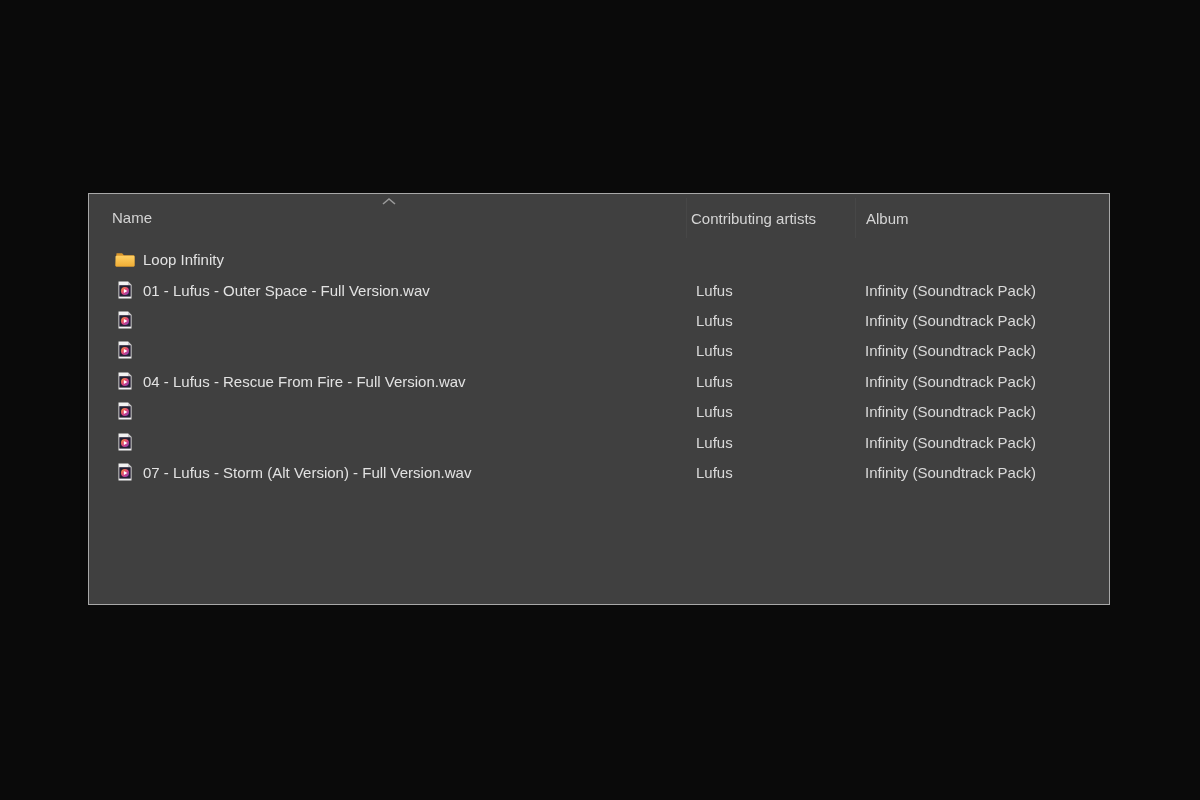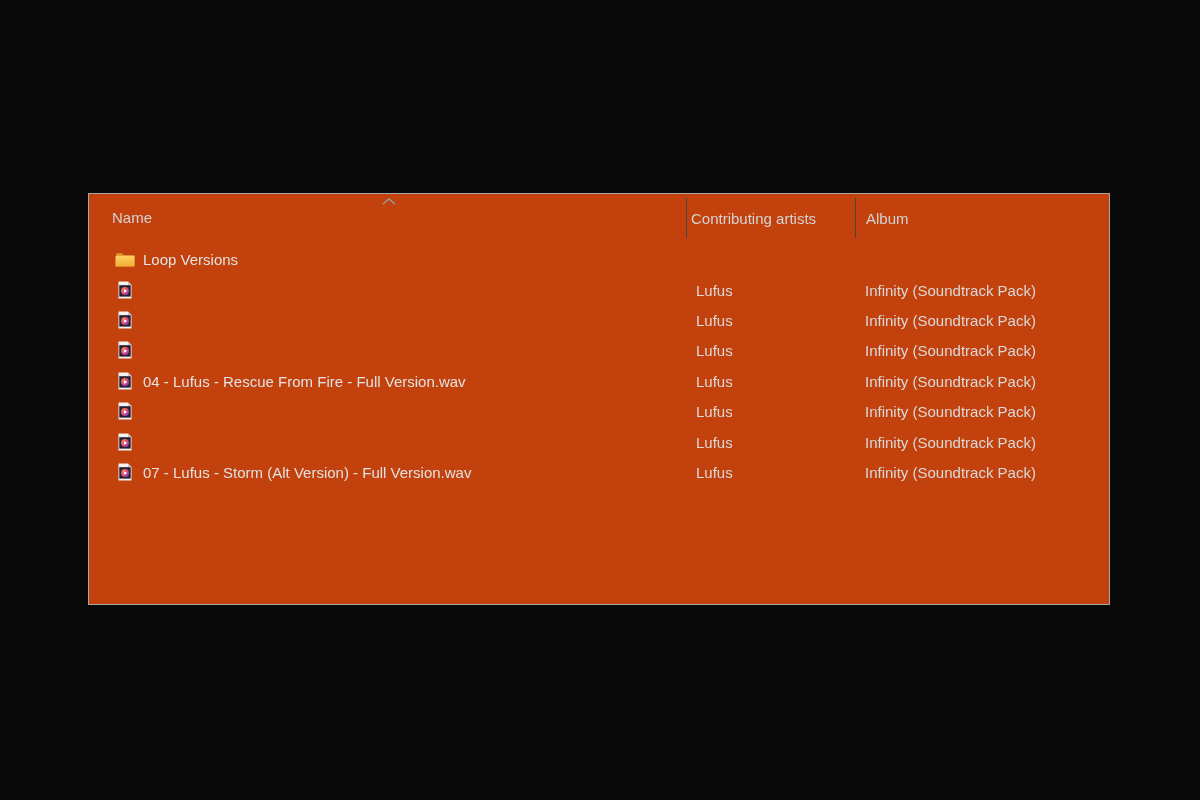--- a/index.html
+++ b/index.html
@@ -10,21 +10,21 @@
     background: #0a0a0a;
     font-family: "Liberation Sans", sans-serif;
     overflow: hidden;
   }
   .file-panel {
     position: absolute;
     left: 88px;
     top: 193px;
     width: 1020px;
     height: 410px;
-    background: #c2410c;
+    background: #404040;
     border: 1px solid #a8a8a8;
   }
   
   .list-header {
     position: absolute;
     left: 0; top: 0;
     width: 100%;
     height: 47px;
   }
   .col-header {
@@ -118,31 +118,32 @@
     </div>
   </div>
 
   <div class="rows">
 
     <div class="row">
       <svg class="icon" viewBox="0 0 20 20">
         <path d="M1.5 4.2 h5.6 l1.8 2 h9.6 a1 1 0 0 1 1 1 v9.3 a1 1 0 0 1 -1 1 h-17 a1 1 0 0 1 -1 -1 z" fill="#d9962c"></path>
         <rect x="0.5" y="6.8" width="19" height="10.7" rx="1" fill="url(#folderGrad)"></rect>
       </svg>
-      <span class="cell name">Loop Versions</span>
-    </div>
-
-    <div class="row">
-      <svg class="icon" viewBox="0 0 20 20">
-        <path d="M3.5 1.5 h9.5 l3.5 3.5 v13.5 h-13 z" fill="#f2f2f2"></path>
-        <path d="M13 1.5 l3.5 3.5 h-3.5 z" fill="#c9c9c9"></path>
-        <rect x="4.3" y="5.2" width="11.4" height="11.4" fill="#241f33"></rect>
-        <circle cx="10" cy="10.9" r="4" fill="url(#discGrad)"></circle>
-        <path d="M8.9 8.9 l3.4 2 l-3.4 2 z" fill="#ffffff"></path>
-      </svg>
+      <span class="cell name">Loop Infinity</span>
+    </div>
+
+    <div class="row">
+      <svg class="icon" viewBox="0 0 20 20">
+        <path d="M3.5 1.5 h9.5 l3.5 3.5 v13.5 h-13 z" fill="#f2f2f2"></path>
+        <path d="M13 1.5 l3.5 3.5 h-3.5 z" fill="#c9c9c9"></path>
+        <rect x="4.3" y="5.2" width="11.4" height="11.4" fill="#241f33"></rect>
+        <circle cx="10" cy="10.9" r="4" fill="url(#discGrad)"></circle>
+        <path d="M8.9 8.9 l3.4 2 l-3.4 2 z" fill="#ffffff"></path>
+      </svg>
+      <span class="cell name">01 - Lufus - Outer Space - Full Version.wav</span>
       <span class="cell artist">Lufus</span>
       <span class="cell album">Infinity (Soundtrack Pack)</span>
     </div>
 
     <div class="row">
       <svg class="icon" viewBox="0 0 20 20">
         <path d="M3.5 1.5 h9.5 l3.5 3.5 v13.5 h-13 z" fill="#f2f2f2"></path>
         <path d="M13 1.5 l3.5 3.5 h-3.5 z" fill="#c9c9c9"></path>
         <rect x="4.3" y="5.2" width="11.4" height="11.4" fill="#241f33"></rect>
         <circle cx="10" cy="10.9" r="4" fill="url(#discGrad)"></circle>

